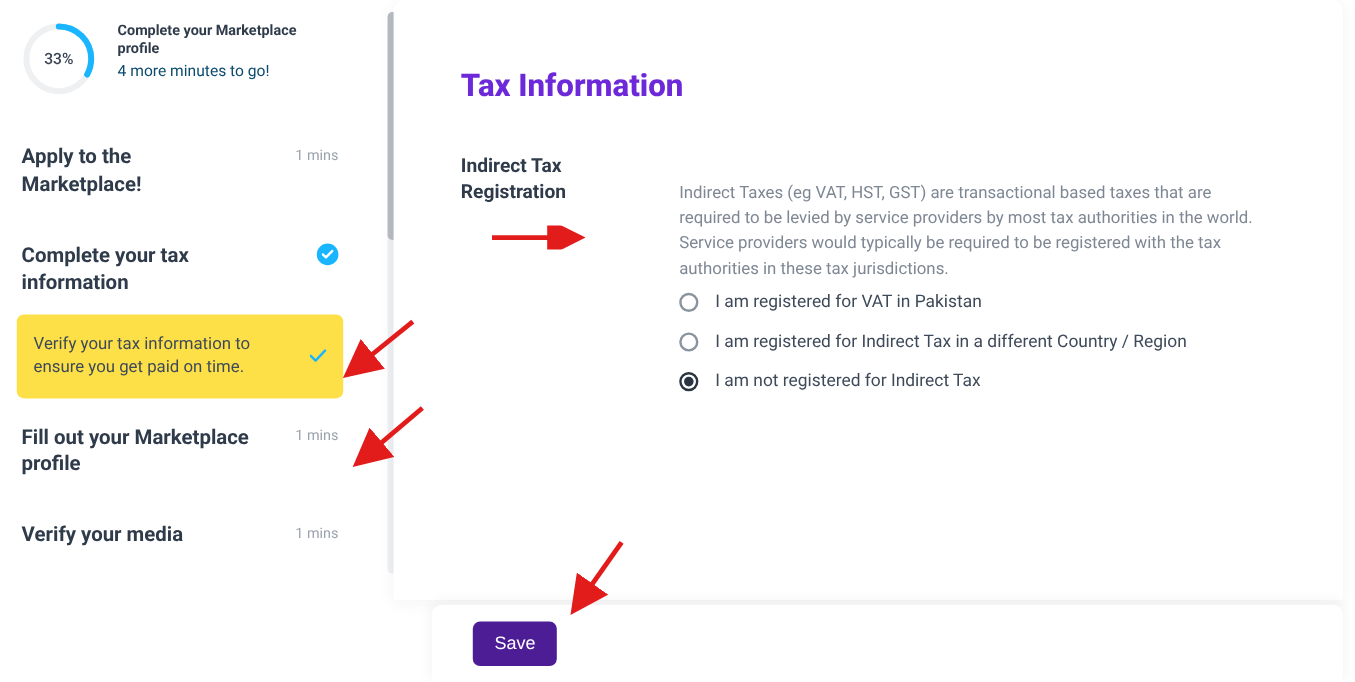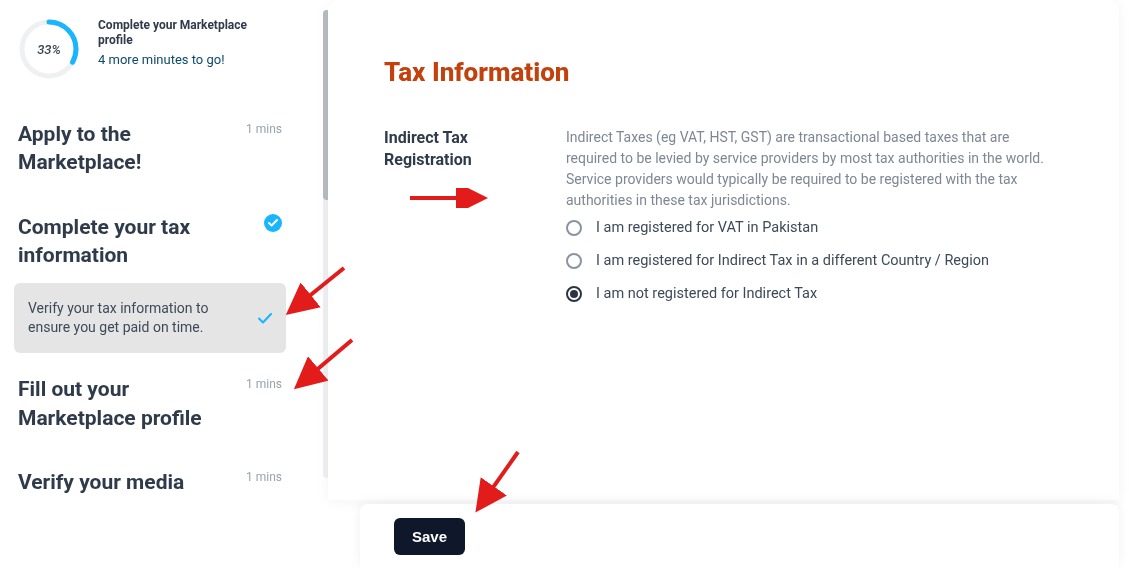--- a/index.html
+++ b/index.html
@@ -18,50 +18,50 @@
     width: 300px;
     padding: 18px 0 0 0;
     flex-shrink: 0;
   }
   .side-head {
     display: flex;
     align-items: flex-start;
     gap: 18px;
     padding: 0 18px 8px 18px;
   }
-  .progress-ring { position: relative; width: 62px; height: 62px; flex-shrink:0;font-style:italic; }
+  .progress-ring { position: relative; width: 62px; height: 62px; flex-shrink:0; }
   .progress-ring svg { transform: rotate(-90deg); }
   .progress-ring .label {
     position: absolute; left:0; top:0; width:100%; height:100%;
     display:flex; align-items:center; justify-content:center;
     font-size: 13px; color:#394452; font-weight:500;
   }
   .side-title { font-size: 12px; font-weight: 700; color:#2f3b4a; line-height:1.25; }
   .side-sub   { font-size: 13px; color:#0c4a6e; margin-top:4px; }
   .step-list { margin-top: 14px; }
   .step {
     padding: 18px 18px;
     position: relative;
   }
   .step-row {
     display:flex; align-items:flex-start; justify-content:space-between;
     gap:10px;
   }
-  .step-label { font-size: 21px; font-weight:700; color:#2f3b4a; max-width:190px; line-height:1.35;}
+  .step-label { font-size: 17px; font-weight:700; color:#2f3b4a; max-width:190px; line-height:1.35;}
   .step-meta  { font-size: 12px; color:#9aa2ad; white-space:nowrap; padding-top:2px;}
   .step-check {
     width:18px; height:18px; border-radius:50%;
     background:#19b5fe; display:flex; align-items:center; justify-content:center;
     flex-shrink:0; margin-top:1px;
   }
   .step-check svg { stroke:white; }
   .substep {
     margin: 8px 14px 4px 14px;
     padding: 16px 14px;
-    background:#e5e5e5;
+    background:#fde047;
     border-radius:6px;
     display:flex; align-items:center; gap:10px; justify-content:space-between;
   }
   .substep-text { font-size:14px; color:#3e4a59; line-height:1.35; max-width:200px;}
   .substep-check svg { stroke:#19b5fe; }
   
   .sb-rail {
     position:absolute; left:323px; top:10px; width:8px; height:468px;
     background:#eef0f2; border-radius:4px;
   }
@@ -79,25 +79,25 @@
     position:absolute; left:10px; top:4px; right:0; bottom:0;
     background:#f4f6f8; border-top-left-radius:14px;
     z-index:-2;
   }
   .panel-card {
     position:absolute; left:28px; top:0; right:10px; height:500px;
     background:#ffffff; border-radius:10px 10px 0 0;
     box-shadow:0 2px 14px rgba(30,40,60,.05);
     padding: 40px 56px;
   }
-  .panel-title { font-size: 26px; font-weight:800; color:#c2410c; }
+  .panel-title { font-size: 26px; font-weight:800; color:#6d28d9; }
   .field-row { display:flex; gap:42px; margin-top:40px; }
   .field-label { width:140px; font-size:16px; font-weight:700; color:#2f3b4a; line-height:1.35;}
   .field-body  { flex:1; }
-  .field-desc  { font-size:14px; color:#7e8794; line-height:1.5; }
+  .field-desc  { font-size:14px; color:#7e8794; line-height:1.5;margin-top:24px; }
   .radio-group { }
   .radio-opt {
     display:flex; align-items:center; gap:14px;
     padding:8px 0; font-size:14.5px; color:#3e4a59;
     cursor:pointer;
   }
   .radio-circle {
     width:16px; height:16px; border:2px solid #8a93a0; border-radius:50%;
     display:flex; align-items:center; justify-content:center; flex-shrink:0;
   }
@@ -109,22 +109,22 @@
   .radio-opt.selected .radio-dot { display:block; }
   
   .footer-bar {
     position:absolute; left:60px; right:10px; top:504px; height:64px;
     background:#ffffff; border-radius:8px 8px 0 0;
     box-shadow:0 -2px 12px rgba(30,40,60,.06);
     display:flex; align-items:center; padding:0 34px;
     z-index:2;
   }
   .save-btn {
-    background:#0f172a; color:#fff; border:none; border-radius:6px;
-    padding:10px 18px; font-size:15px; font-weight:700; cursor:pointer;
+    background:#4c1d95; color:#fff; border:none; border-radius:6px;
+    padding:10px 18px; font-size:15px; font-weight:400; cursor:pointer;
   }
   
   .arrow {
     position:absolute; pointer-events:none; z-index:10;
   }
 </style>
 </head>
 <body>
 
 <div class="container">

